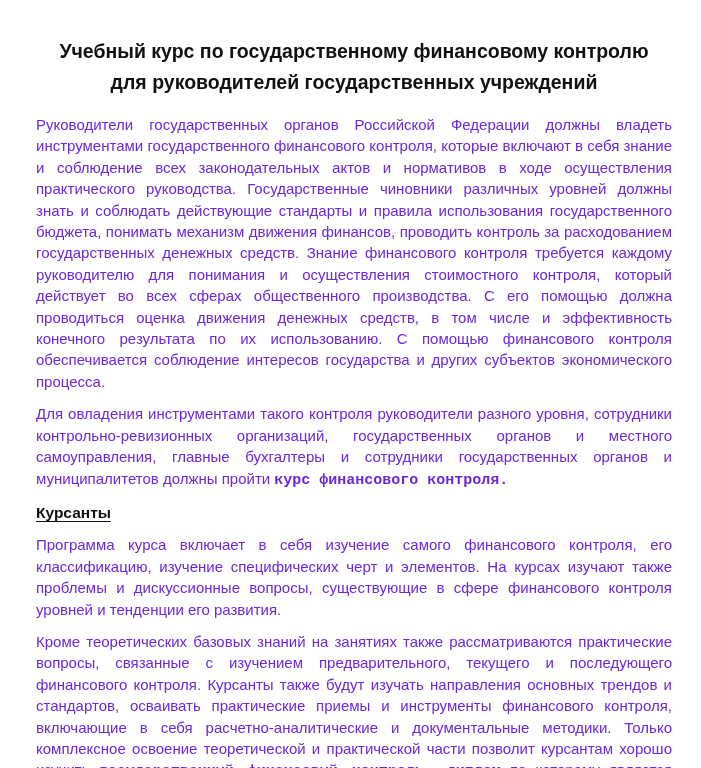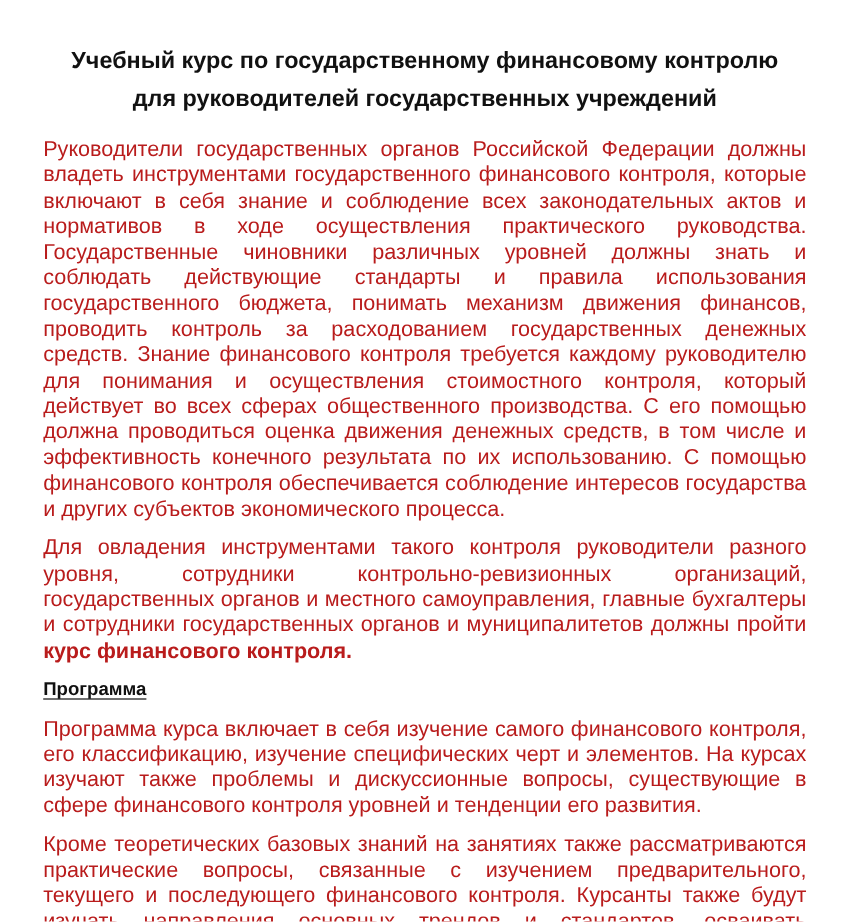--- a/index.html
+++ b/index.html
@@ -24,28 +24,29 @@
   .doc-title {
     margin: 6px 8px 16px 8px;
     text-align: center;
     font-size: 19.5px;
     line-height: 31px;
     font-weight: 700;
     color: #111111;
   }
   .body-text {
     margin: 0 0 11px 0;
-    font-size: 18px;
+    font-size: 15px;
     line-height: 21.4px;
     text-align: justify;
-    color: #b91c1c;
+    color: #6d28d9;
     hyphens: none;
   }
   .body-text .bold-run {
     font-weight: 700;
+    font-family: Liberation Mono, monospace;
   }
   .section-heading {
     margin: 0 0 11px 0;
     font-size: 15.5px;
     line-height: 21.4px;
     font-weight: 700;
     text-decoration: underline;
     text-underline-offset: 3px;
     color: #111111;
   }
@@ -54,19 +55,19 @@
 <body>
 
 <div class="page">
 
   <h1 class="doc-title">Учебный курс по государственному финансовому контролю для руководителей государственных учреждений</h1>
 
   <p class="body-text"><span>Руководители государственных органов Российской Федерации должны владеть инструментами государственного финансового контроля, которые включают в себя знание и соблюдение всех законодательных актов и нормативов в ходе осуществления практического руководства. Государственные чиновники различных уровней должны знать и соблюдать действующие стандарты и правила использования государственного бюджета, понимать механизм движения финансов, проводить контроль за расходованием государственных денежных средств. Знание финансового контроля требуется каждому руководителю для понимания и осуществления стоимостного контроля, который действует во всех сферах общественного производства. С его помощью должна проводиться оценка движения денежных средств, в том числе и эффективность конечного результата по их использованию. С помощью финансового контроля обеспечивается соблюдение интересов государства и других субъектов экономического процесса.</span></p>
 
   <p class="body-text"><span>Для овладения инструментами такого контроля руководители разного уровня, сотрудники контрольно-ревизионных организаций, государственных органов и местного самоуправления, главные бухгалтеры и сотрудники государственных органов и муниципалитетов должны пройти </span><span class="bold-run">курс финансового контроля.</span></p>
 
-  <h2 class="section-heading">Программа</h2>
+  <h2 class="section-heading">Курсанты</h2>
 
   <p class="body-text"><span>Программа курса включает в себя изучение самого финансового контроля, его классификацию, изучение специфических черт и элементов. На курсах изучают также проблемы и дискуссионные вопросы, существующие в сфере финансового контроля уровней и тенденции его развития.</span></p>
 
   <p class="body-text"><span>Кроме теоретических базовых знаний на занятиях также рассматриваются практические вопросы, связанные с изучением предварительного, текущего и последующего финансового контроля. Курсанты также будут изучать направления основных трендов и стандартов, осваивать практические приемы и инструменты финансового контроля, включающие в себя расчетно-аналитические и документальные методики. Только комплексное освоение теоретической и практической части позволит курсантам хорошо изучить </span><span class="bold-run">государственный финансовый контроль, диплом</span><span> по которому является важной частью профессиональной пригодности работника государственных и муниципальных органов.</span></p>
 
 </div>
 
 </body></html>

